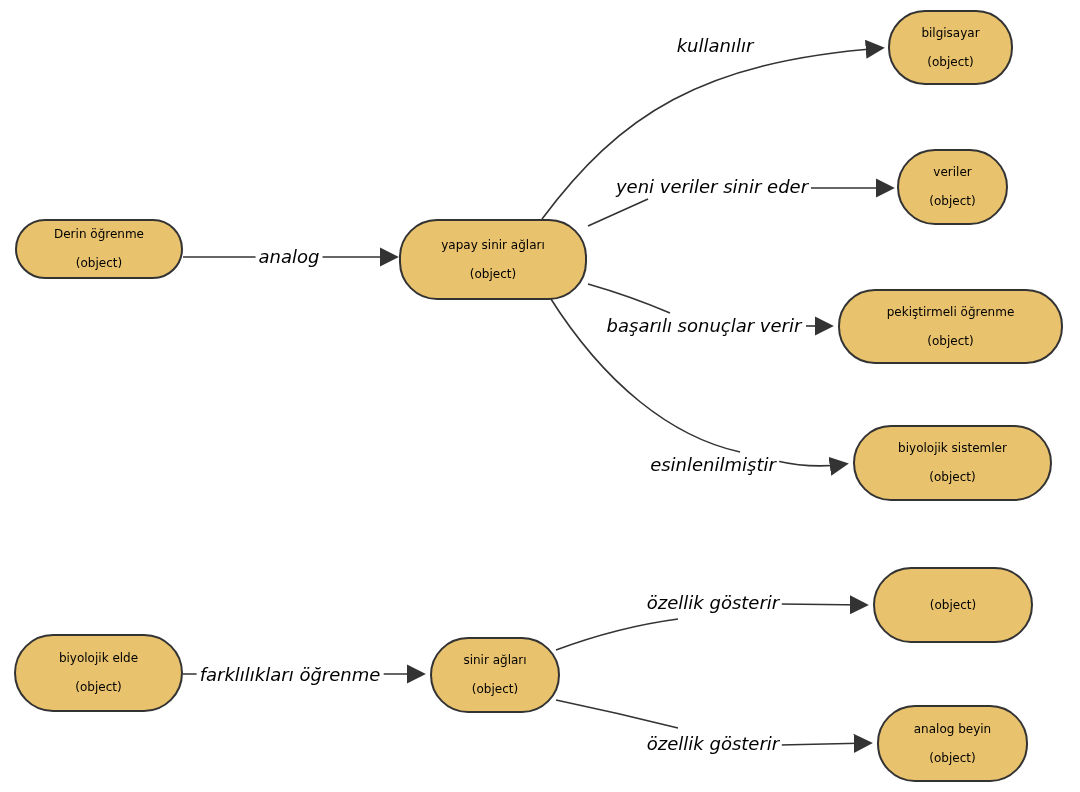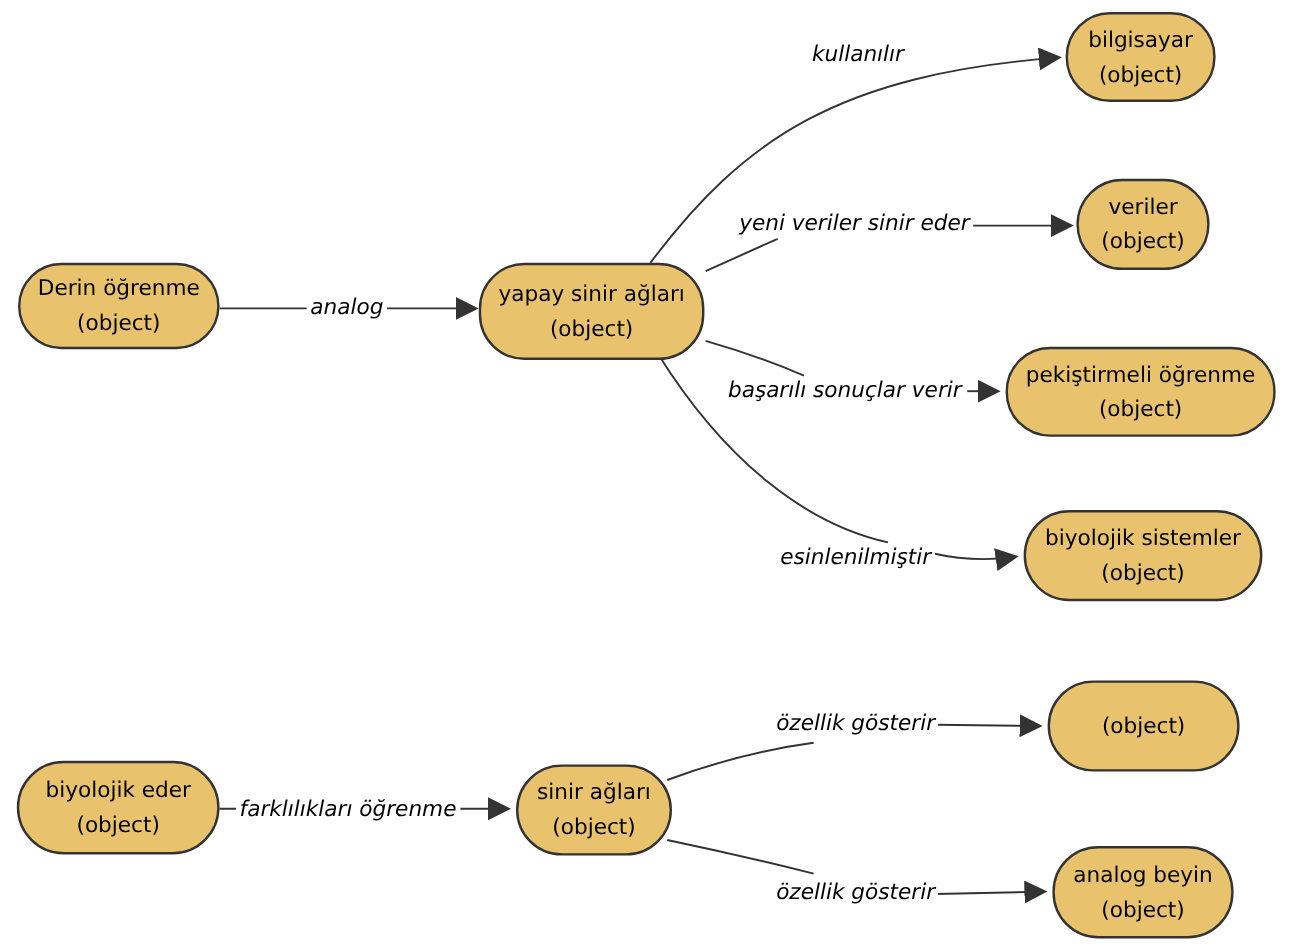--- a/index.html
+++ b/index.html
@@ -21,21 +21,21 @@
   #edge-layer path{fill:none;stroke:var(--edge);stroke-width:1.6px;}
   .node{
     position:absolute;
     box-sizing:border-box;
     background:var(--node-fill);
     border:2.5px solid var(--node-border);
     display:flex;flex-direction:column;
     align-items:center;justify-content:center;
     text-align:center;
     color:var(--text);
-    font-size:18px;line-height:29px;
+    font-size:12px;line-height:29px;
     white-space:nowrap;
     z-index:2;
   }
   .edge-label{
     position:absolute;
     transform:translate(-50%,-50%);
     background:var(--background);
     padding:0 3px;
     color:var(--text);
     font-size:18px;line-height:22px;
@@ -71,21 +71,21 @@
 
     <path d="M183 674 L423 674" marker-end="url(#arrow)"></path>
 
     <path d="M556 650 Q618 627 678 619"></path>
     <path d="M780 604 L866 605" marker-end="url(#arrow)"></path>
 
     <path d="M556 700 Q618 713 678 728"></path>
     <path d="M780 745 L870 743" marker-end="url(#arrow)"></path>
   </svg>
 
-  <div class="node" style="left:15px;top:219px;width:168px;height:72px;border-radius:36px;text-align:right;">
+  <div class="node" style="left:15px;top:219px;width:168px;height:60px;border-radius:36px;text-align:right;">
     <div>Derin öğrenme</div>
     <div>(object)</div>
   </div>
 
   <div class="node" style="left:399px;top:219px;width:188px;height:81px;border-radius:38px;">
     <div>yapay sinir ağları</div>
     <div>(object)</div>
   </div>
 
   <div class="node" style="left:888px;top:10px;width:125px;height:75px;border-radius:37px;">
@@ -102,21 +102,21 @@
     <div>pekiştirmeli öğrenme</div>
     <div>(object)</div>
   </div>
 
   <div class="node" style="left:853px;top:425px;width:199px;height:76px;border-radius:38px;">
     <div>biyolojik sistemler</div>
     <div>(object)</div>
   </div>
 
   <div class="node" style="left:14px;top:634px;width:169px;height:78px;border-radius:39px;">
-    <div>biyolojik eder</div>
+    <div>biyolojik elde</div>
     <div>(object)</div>
   </div>
 
   <div class="node" style="left:430px;top:637px;width:130px;height:76px;border-radius:38px;">
     <div>sinir ağları</div>
     <div>(object)</div>
   </div>
 
   <div class="node" style="left:873px;top:567px;width:160px;height:76px;border-radius:38px;">
     <div>(object)</div>

